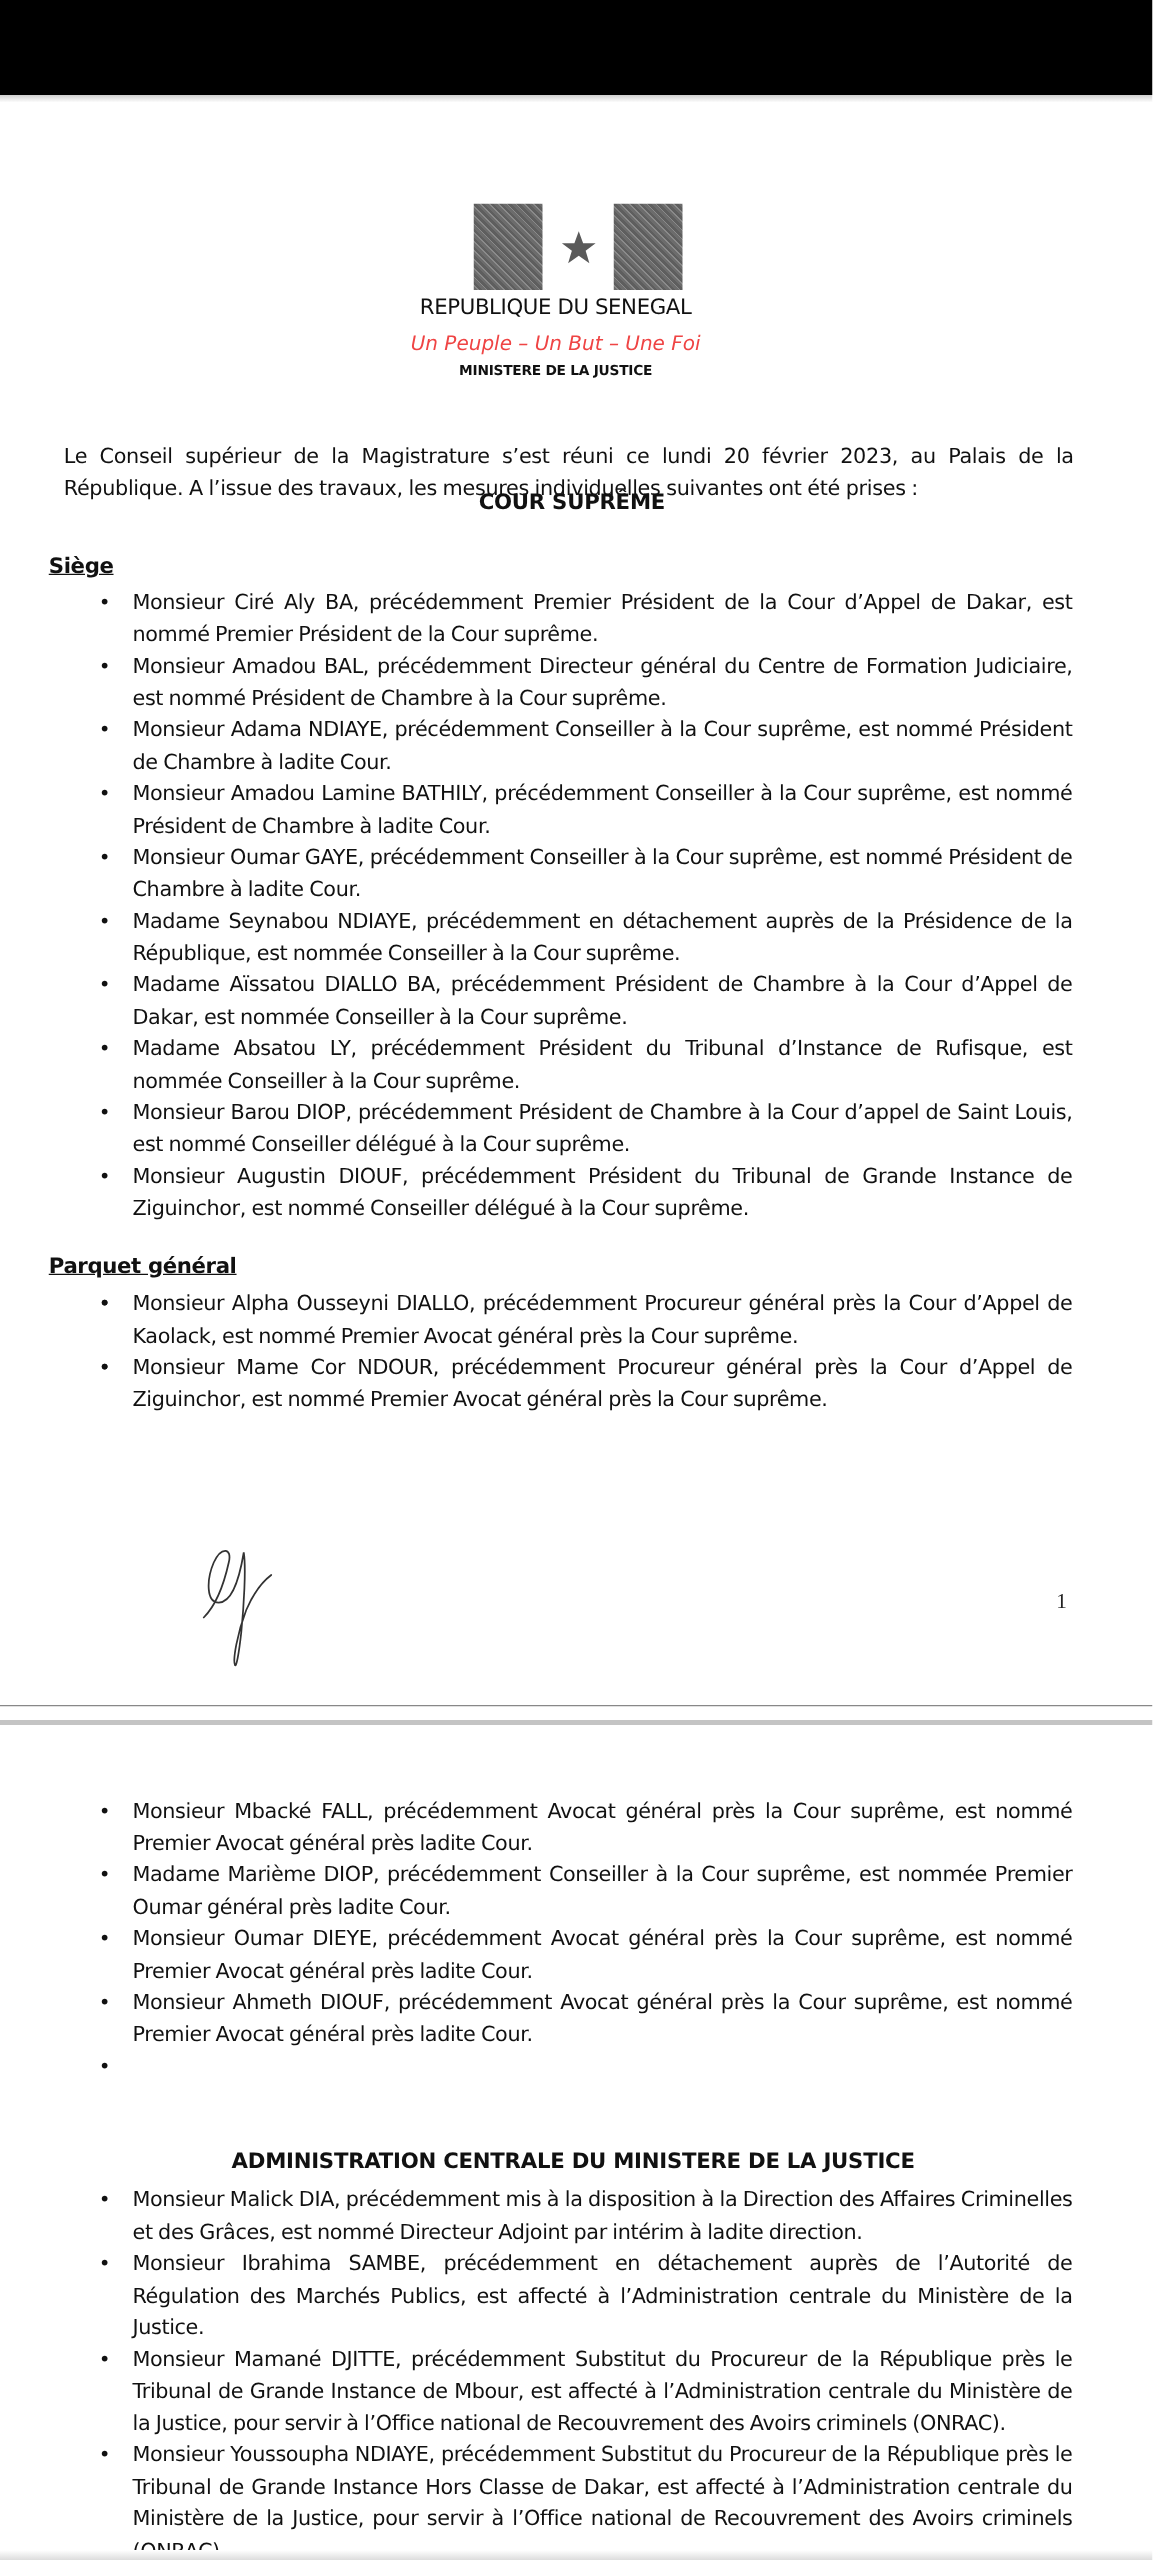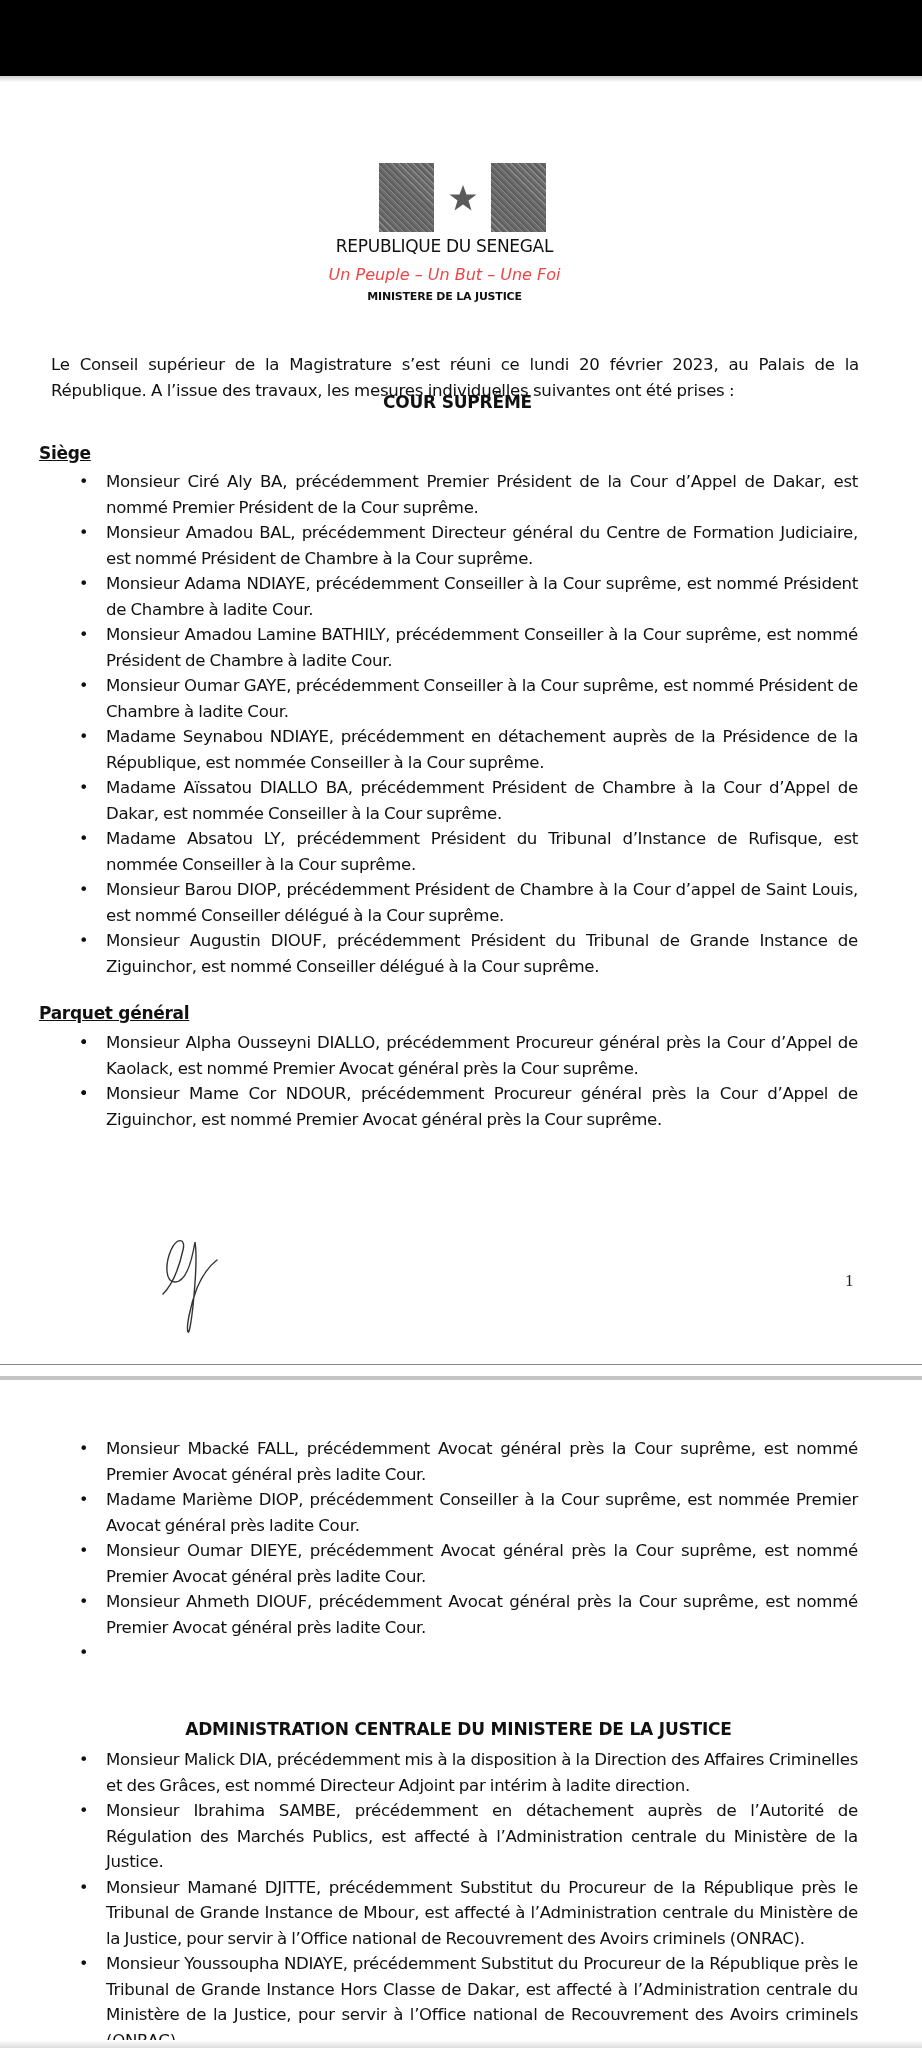--- a/index.html
+++ b/index.html
@@ -86,21 +86,21 @@
   <path d="M8,58 C18,48 24,32 28,14 C31,2 22,1 16,14 C10,28 10,46 20,46 C30,46 36,30 40,6 C42,18 40,50 38,70 C36,88 34,98 33,96 C31,92 35,70 42,52 C48,38 54,30 62,24" fill="none" stroke="#333" stroke-width="1.4" stroke-linecap="round"></path>
 </svg>
 
 <div class="pagenum">1</div>
 
 <div class="pagebreak-line"></div>
 <div class="pagebreak-band"></div>
 
 <ul class="items" id="list-parquet2" style="top:1436px;">
     <li><span class="bullet">•</span><span>Monsieur Mbacké FALL, précédemment Avocat général près la Cour suprême, est nommé Premier Avocat général près ladite Cour.</span></li>
-    <li><span class="bullet">•</span><span>Madame Marième DIOP, précédemment Conseiller à la Cour suprême, est nommée Premier Avocat général près ladite Cour.</span></li>
+    <li><span class="bullet">•</span><span>Madame Marième DIOP, précédemment Conseiller à la Cour suprême, est nommée Premier Oumar général près ladite Cour.</span></li>
     <li><span class="bullet">•</span><span>Monsieur Oumar DIEYE, précédemment Avocat général près la Cour suprême, est nommé Premier Avocat général près ladite Cour.</span></li>
     <li><span class="bullet">•</span><span>Monsieur Ahmeth DIOUF, précédemment Avocat général près la Cour suprême, est nommé Premier Avocat général près ladite Cour.</span></li>
     <li><span class="bullet">•</span></li>
   </ul>
 
 <div class="center heading" style="top:1719px; left:14px;">ADMINISTRATION CENTRALE DU MINISTERE DE LA JUSTICE</div>
 
 <ul class="items" id="list-admin" style="top:1747px;">
     <li><span class="bullet">•</span><span>Monsieur Malick DIA, précédemment mis à la disposition à la Direction des Affaires Criminelles et des Grâces, est nommé Directeur Adjoint par intérim à ladite direction.</span></li>
     <li><span class="bullet">•</span><span>Monsieur Ibrahima SAMBE, précédemment en détachement auprès de l’Autorité de Régulation des Marchés Publics, est affecté à l’Administration centrale du Ministère de la Justice.</span></li>

